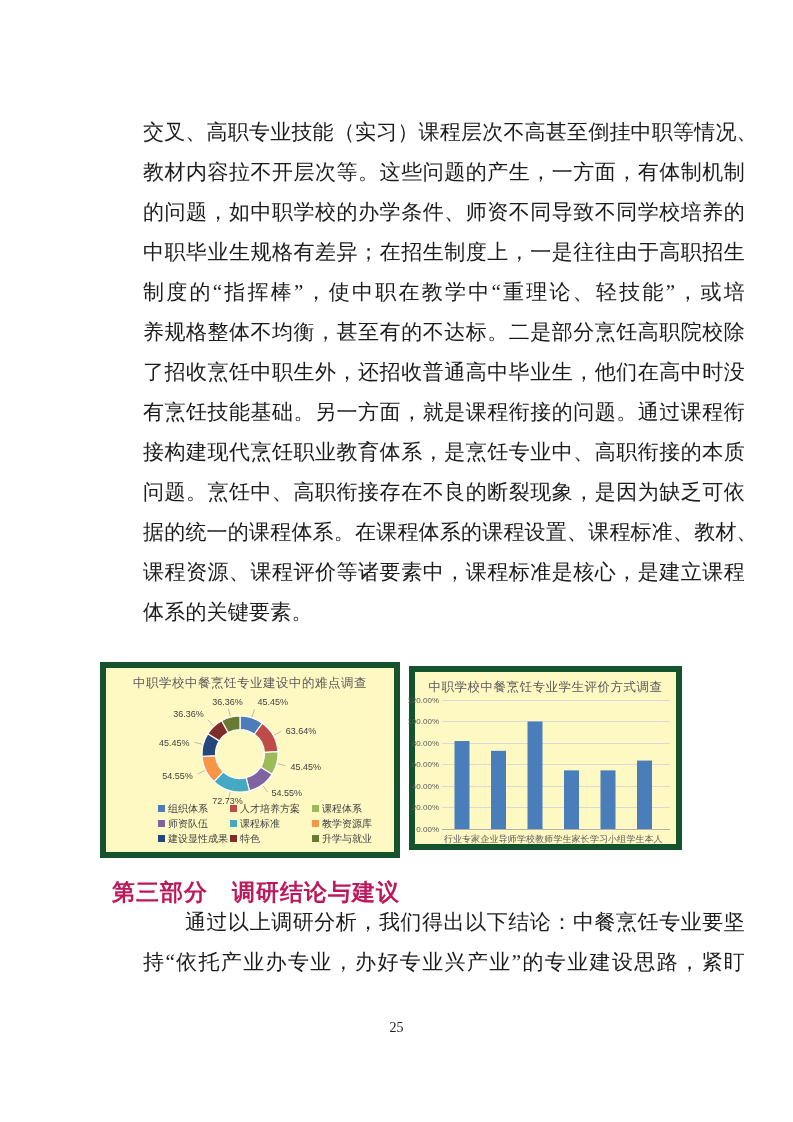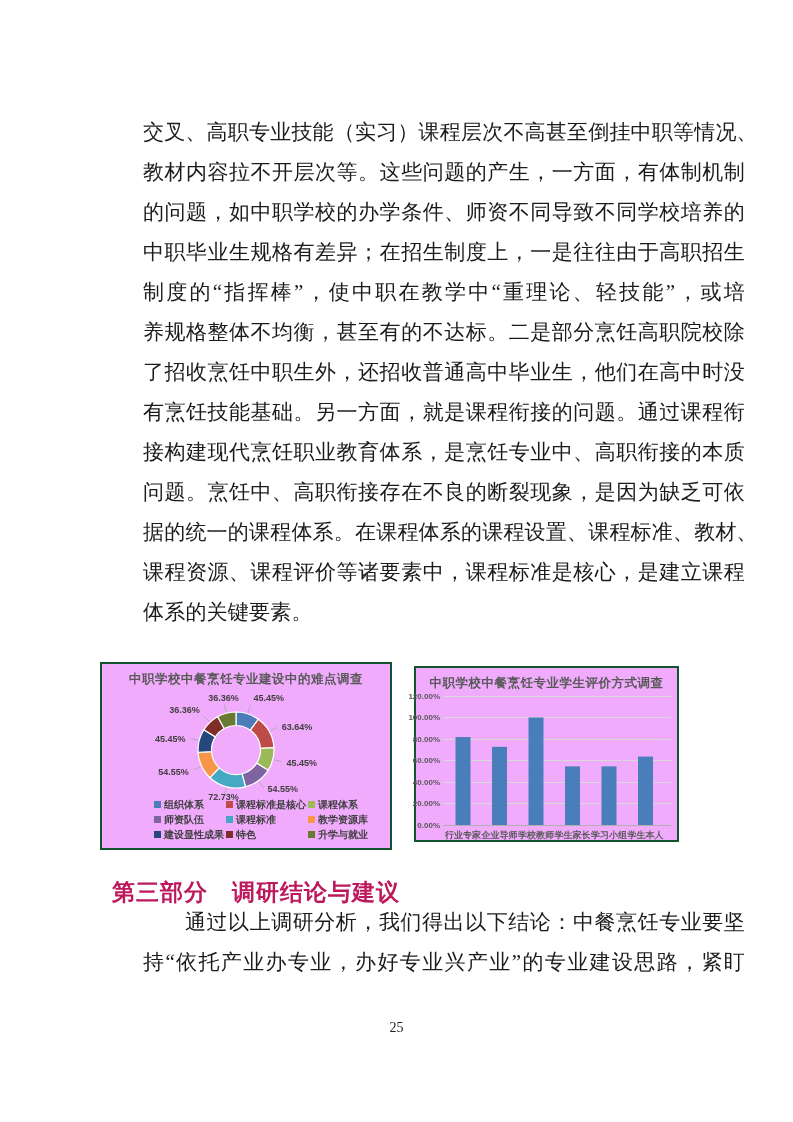--- a/index.html
+++ b/index.html
@@ -30,28 +30,27 @@
   }
   .para .line.indent{ text-indent:2em; }
   #para1{ top:112px; }
   #para2{ top:902px; }
   
   .charts-row{
     position:absolute;left:100px;top:662px;width:587px;
     display:flex;align-items:flex-start;
   }
   .chart-box{
-    margin:0;background:#f0abfc;
-    border:2px solid #14532d;
+    margin:0;background:#fef9c3;
+    border:6px solid #14532d;
     font-family:"Liberation Sans","DejaVu Sans",sans-serif;
     position:relative;
-    font-weight:bold;
   }
   #donut-box{ width:288px;height:184px; }
-  #bar-box{ width:261px;height:172px;margin-left:22px;margin-top:4px; }
+  #bar-box{ width:261px;height:172px;margin-left:9px;margin-top:4px; }
   .chart-title{
     margin-top:7px;line-height:17px;
     text-align:center;
     font-size:12.5px;color:#595959;
     letter-spacing:0.5px;
     white-space:nowrap;
   }
   #donut-svg{ display:block;overflow:visible; }
   #bar-svg{ display:block;overflow:visible; }
   .legend{
@@ -127,21 +126,21 @@
           <line x1="124.30192986987453" y1="24.22504221377384" x2="122.31258215087443" y2="16.476332924291555" stroke="#a6a6a6" stroke-width="0.75"></line>
           <text x="121.56657675624939" y="12.570566940735695" text-anchor="middle" font-size="9" fill="#404040">36.36%</text>
         </svg>
       <div class="legend" id="donut-legend">
           <span class="legend-item">
             <span class="legend-swatch" style="background: rgb(77, 124, 186);"></span>
             <span>组织体系</span>
           </span>
           <span class="legend-item">
             <span class="legend-swatch" style="background: rgb(190, 75, 72);"></span>
-            <span>课程标准是核心</span>
+            <span>人才培养方案</span>
           </span>
           <span class="legend-item">
             <span class="legend-swatch" style="background: rgb(155, 187, 89);"></span>
             <span>课程体系</span>
           </span>
           <span class="legend-item">
             <span class="legend-swatch" style="background: rgb(128, 100, 162);"></span>
             <span>师资队伍</span>
           </span>
           <span class="legend-item">

